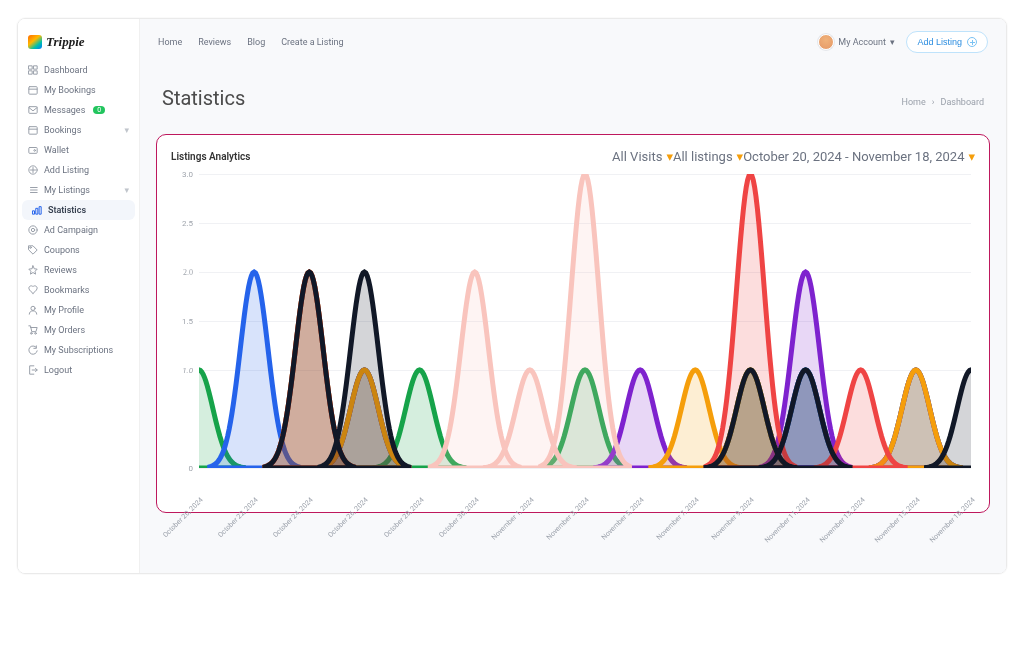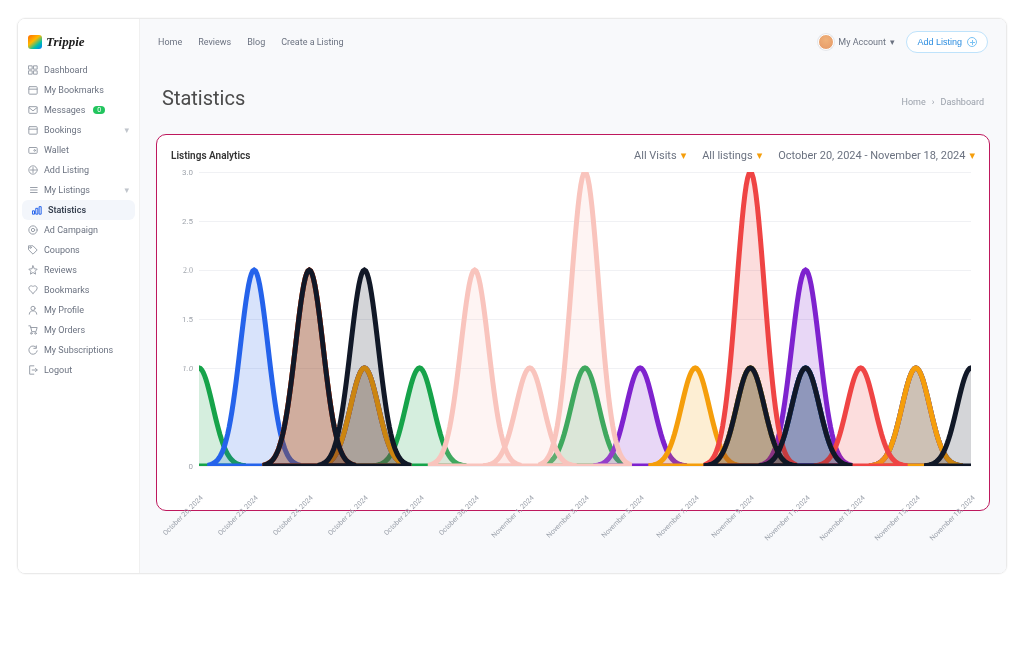--- a/index.html
+++ b/index.html
@@ -28,21 +28,21 @@
 .plus-ico{width:10px;height:10px;border:1px solid #7ac2f3;border-radius:50%;position:relative}
 .plus-ico::before,.plus-ico::after{content:"";position:absolute;background:#7ac2f3}
 .plus-ico::before{left:4px;top:2px;width:1px;height:5px}
 .plus-ico::after{left:2px;top:4px;width:5px;height:1px}
 .page-head{display:flex;align-items:baseline;padding:20px 22px 10px 22px}
 .page-title{font-size:20px;color:#4b4b4b;font-weight:400}
 .breadcrumb{margin-left:auto;font-size:9px;color:#9aa0aa;display:flex;gap:6px;align-items:center}
 .card{background:#fff;border:1px solid #be185d;border-radius:10px;margin:0 16px 10px 16px;padding:14px 14px 8px 14px}
 .card-head{display:flex;align-items:center;font-size:10px;color:#333;margin-bottom:10px}
 .card-title{font-weight:600}
-.filters{margin-left:auto;display:flex;gap:16px;font-size:11px;color:#6b7280}
+.filters{margin-left:auto;display:flex;font-size:13px;color:#6b7280}
 .filter{display:flex;align-items:center;gap:4px;cursor:pointer}
 .filter .chev{color:#f59e0b}
 .chart-wrap{position:relative;height:330px}
 .y-axis{position:absolute;left:0;top:0;bottom:36px;width:26px}
 .y-tick{position:absolute;right:4px;font-size:8px;color:#a0a5ad;transform:translateY(-50%)}
 .grid{position:absolute;left:28px;right:4px;top:0;bottom:36px}
 .grid-line{position:absolute;left:0;right:0;height:1px;background:#f0f1f4}
 .plot{position:absolute;left:28px;right:4px;top:0;bottom:36px}
 .plot svg{width:100%;height:100%;display:block}
 .x-axis{position:absolute;left:28px;right:4px;bottom:0;height:36px}
@@ -71,21 +71,21 @@
             </span>
             <span>Dashboard</span>
           </div>
           <div class="nav-item">
             <span class="nav-ico">
               <svg viewBox="0 0 12 12" fill="none" stroke="#9aa0aa" stroke-width="1.2" stroke-linecap="round" stroke-linejoin="round">
                 <rect x="1" y="2" width="10" height="9" rx="1"></rect>
                 <line x1="1" y1="5" x2="11" y2="5"></line>
               </svg>
             </span>
-            <span>My Bookmarks</span>
+            <span>My Bookings</span>
           </div>
           <div class="nav-item">
             <span class="nav-ico">
               <svg viewBox="0 0 12 12" fill="none" stroke="#9aa0aa" stroke-width="1.2" stroke-linecap="round" stroke-linejoin="round">
                 <rect x="1" y="2" width="10" height="8" rx="1"></rect>
                 <polyline points="1,3 6,7 11,3"></polyline>
               </svg>
             </span>
             <span>Messages</span>
             <span class="nav-badge">0</span>

